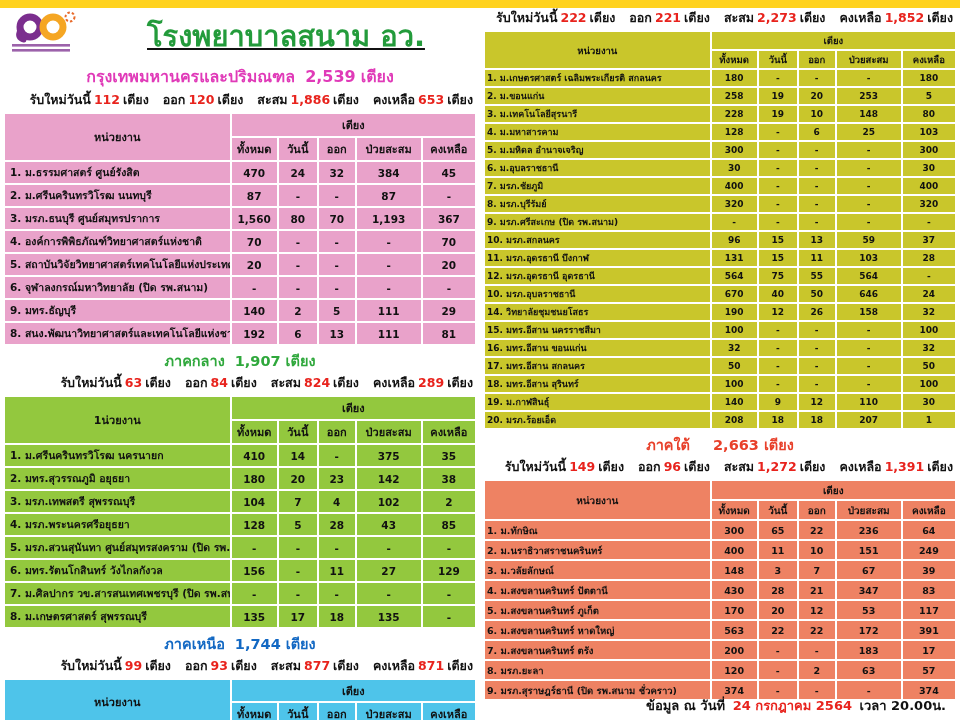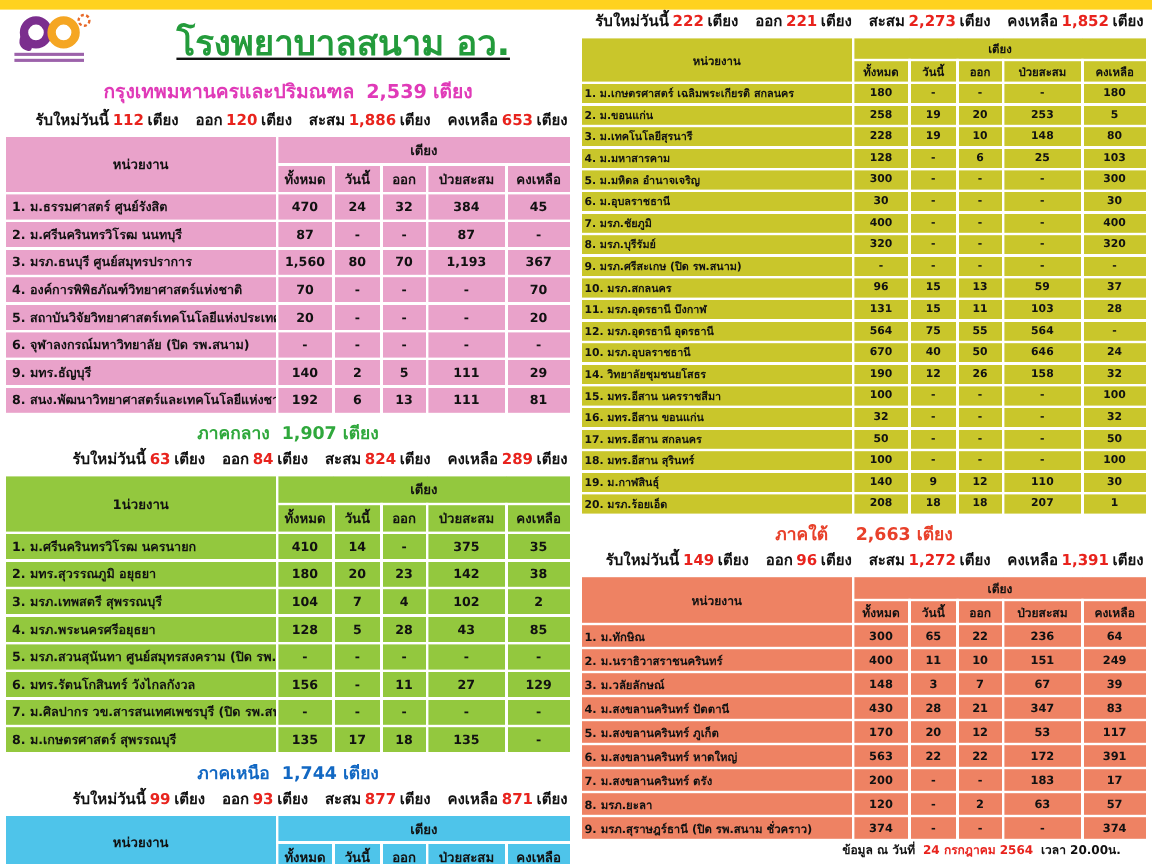--- a/index.html
+++ b/index.html
@@ -32,21 +32,21 @@
   #sec-north .data th, #sec-north .data td { padding:1.5px 3px; }
 
   #sec-ne .data { font-size:9px; }
   #sec-ne .data th { font-size:9.5px; }
   #sec-ne .data th, #sec-ne .data td { padding:1px 2px; }
 
   #sec-south .data, #sec-east .data { font-size:9.5px; }
   #sec-south .data th, #sec-east .data th { font-size:10px; }
   #sec-south .data th, #sec-south .data td { padding:1.5px 2px; }
 
-  .footer { position:absolute; right:26px; bottom:4px; font-size:10px; color:#111; }
+  .footer { position:absolute; right:14px; bottom:4px; font-size:13px; color:#111; }
   .footer .red { color:#e8231d; margin:0 3px; }
 </style>
 </head>
 <body>
 
 <div class="page">
   <div class="topbar"></div>
 
   <div class="col col-left">
     <div class="brand">

